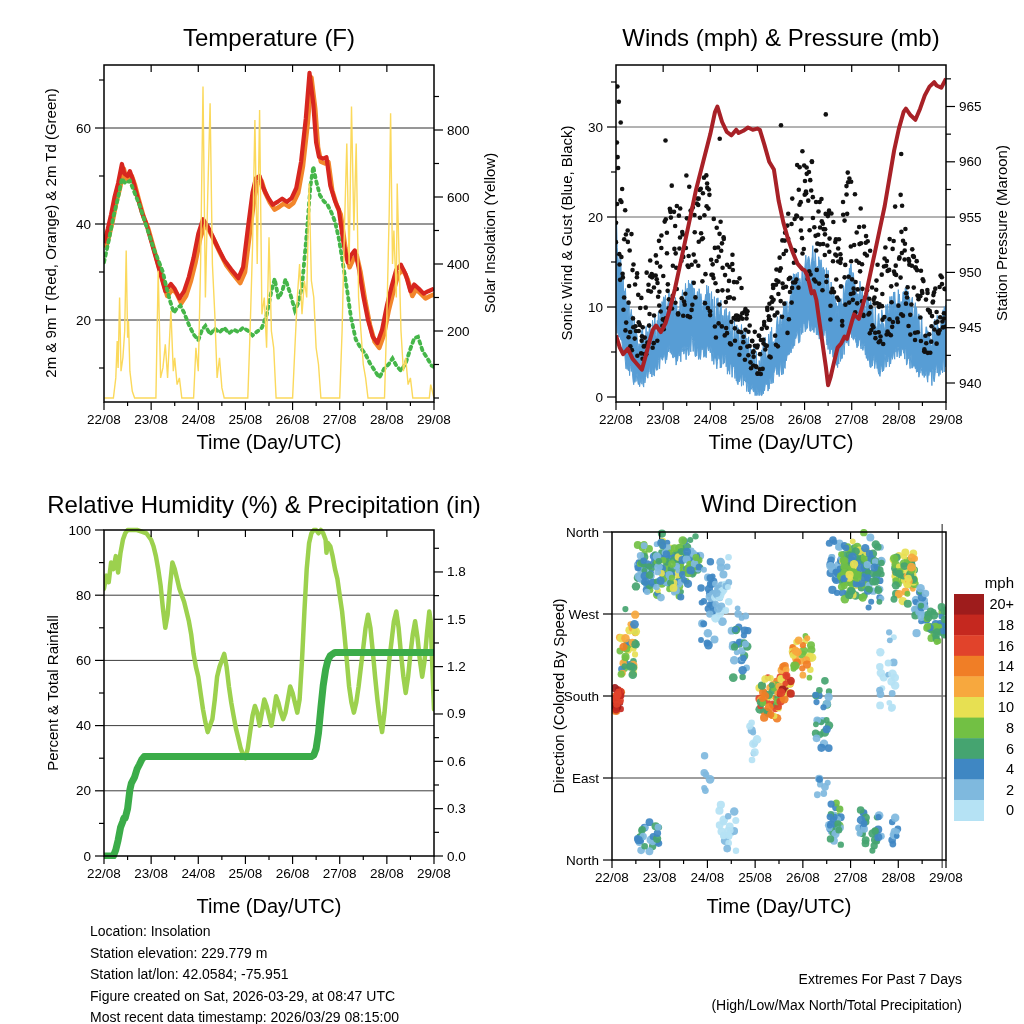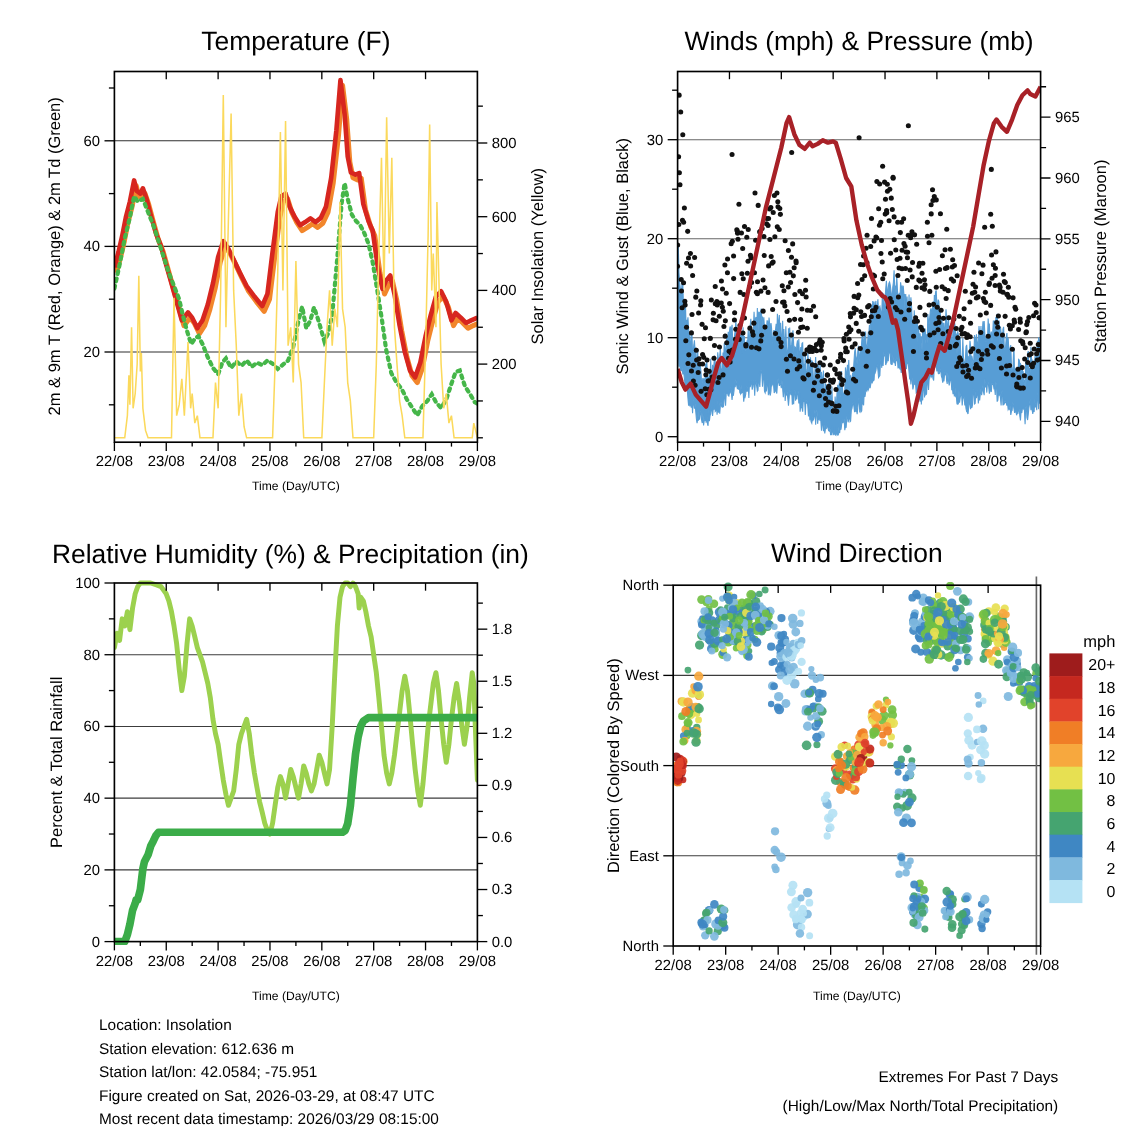--- a/index.html
+++ b/index.html
@@ -1,20 +1,20 @@
 <!DOCTYPE html>
 <html lang="en"><head>
 <meta charset="utf-8">
 <style>
   html,body{margin:0;padding:0;background:#fff;}
   #fig{position:relative;width:1024px;height:1024px;background:#fff;
        font-family:"Liberation Sans",sans-serif;color:#000;overflow:hidden;}
   #charts{position:absolute;left:0;top:0;}
   .ttl{position:absolute;transform:translate(-50%,-50%);font-size:24px;white-space:nowrap;}
-  .xlab{position:absolute;transform:translate(-50%,-50%);font-size:11px;white-space:nowrap;text-align:center;}
+  .xlab{position:absolute;transform:translate(-50%,-50%);font-size:20px;white-space:nowrap;text-align:center;}
   .ylab{position:absolute;writing-mode:vertical-rl;transform:translate(-50%,-50%) rotate(180deg);
         font-size:15px;white-space:nowrap;}
   #footL{position:absolute;left:90px;top:921px;font-size:14px;line-height:21.5px;}
   #footR{position:absolute;right:62px;top:966px;font-size:14px;line-height:26px;text-align:right;}
   .red{font-weight:bold;}
 </style>
 </head>
 <body>
 
 <div id="fig">
@@ -1967,21 +1967,21 @@
 
   <div class="ylab" style="left:50px;top:233px">2m &amp; 9m T (Red, Orange) &amp; 2m Td (Green)</div>
   <div class="ylab" style="left:489px;top:233px">Solar Insolation (Yellow)</div>
   <div class="ylab" style="left:566px;top:233px">Sonic Wind &amp; Gust (Blue, Black)</div>
   <div class="ylab" style="left:1001px;top:233px">Station Pressure (Maroon)</div>
   <div class="ylab" style="left:52px;top:693px">Percent &amp; Total Rainfall</div>
   <div class="ylab" style="left:558px;top:696px">Direction (Colored By Speed)</div>
 
   <div id="footL">
     <div>Location: Insolation</div>
-    <div>Station elevation: 612.636 m</div>
+    <div>Station elevation: 229.779 m</div>
     <div>Station lat/lon: 42.0584; -75.951</div>
     <div>Figure created on Sat, 2026-03-29, at 08:47 UTC</div>
     <div>Most recent data timestamp: 2026/03/29 08:15:00</div>
   </div>
 
   <div id="footR">
     <div>Extremes For Past 7 Days</div>
     <div>(High/Low/Max North/Total Precipitation)</div>
     <div class="red" id="extremesVal" style="color: #0369a1; font-family: Liberation Serif, serif;">70.8/14.9/18.7/1.29</div>
   </div>

